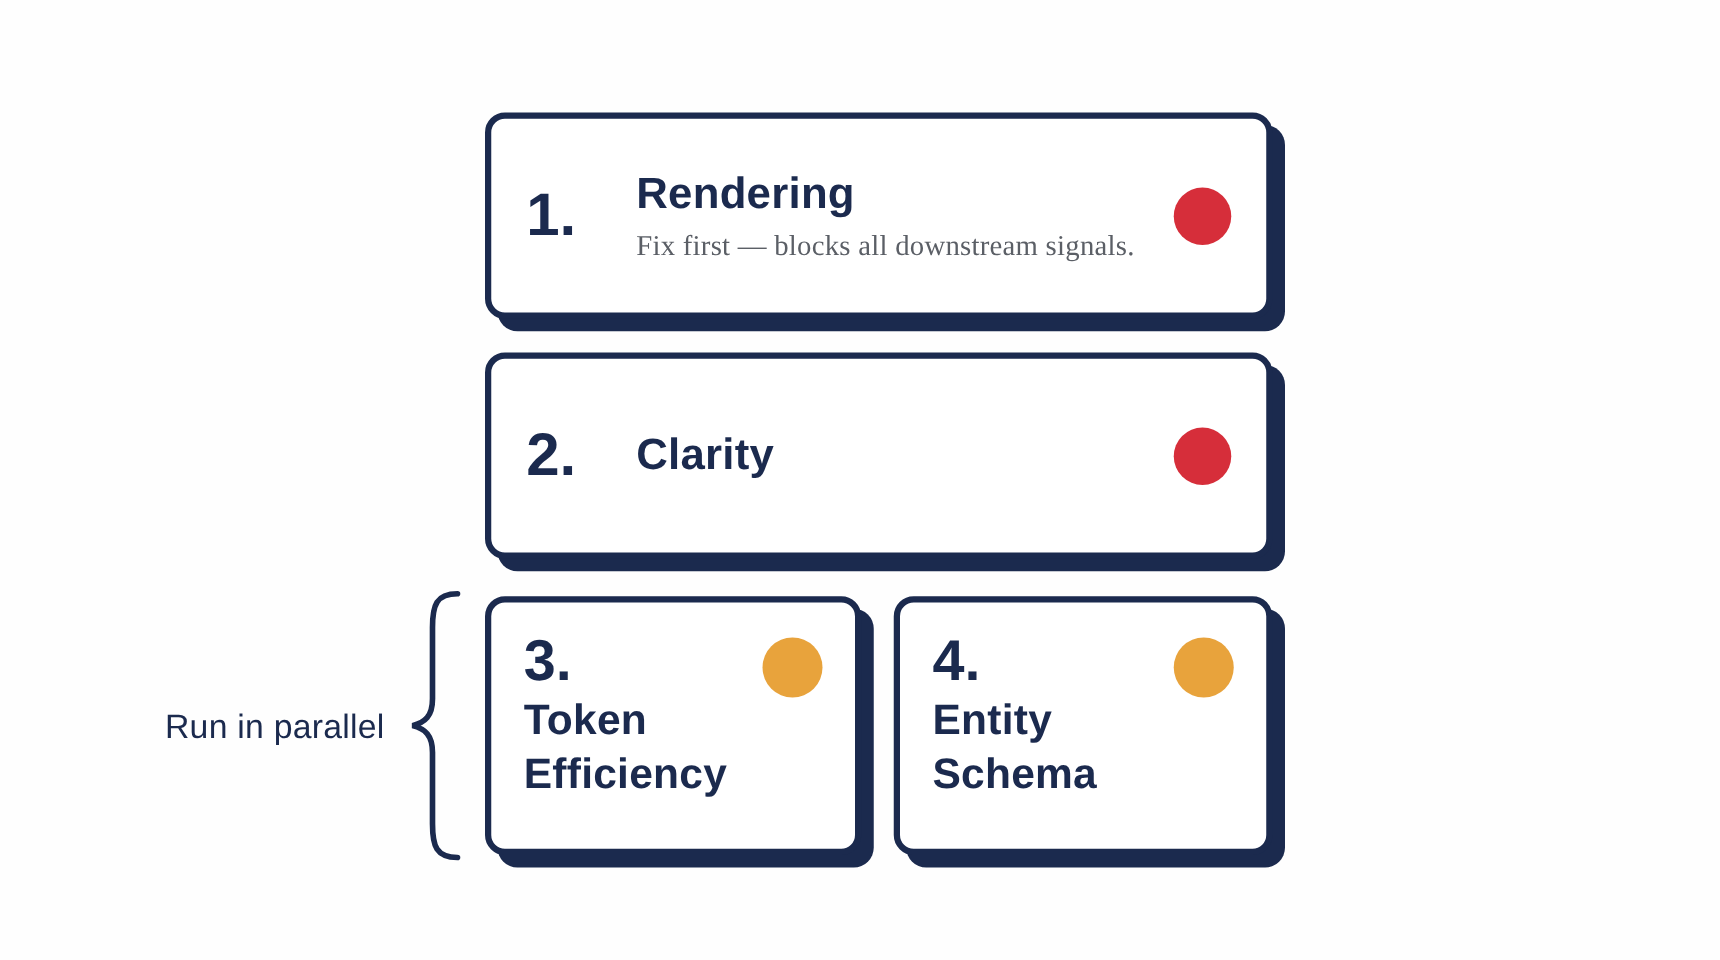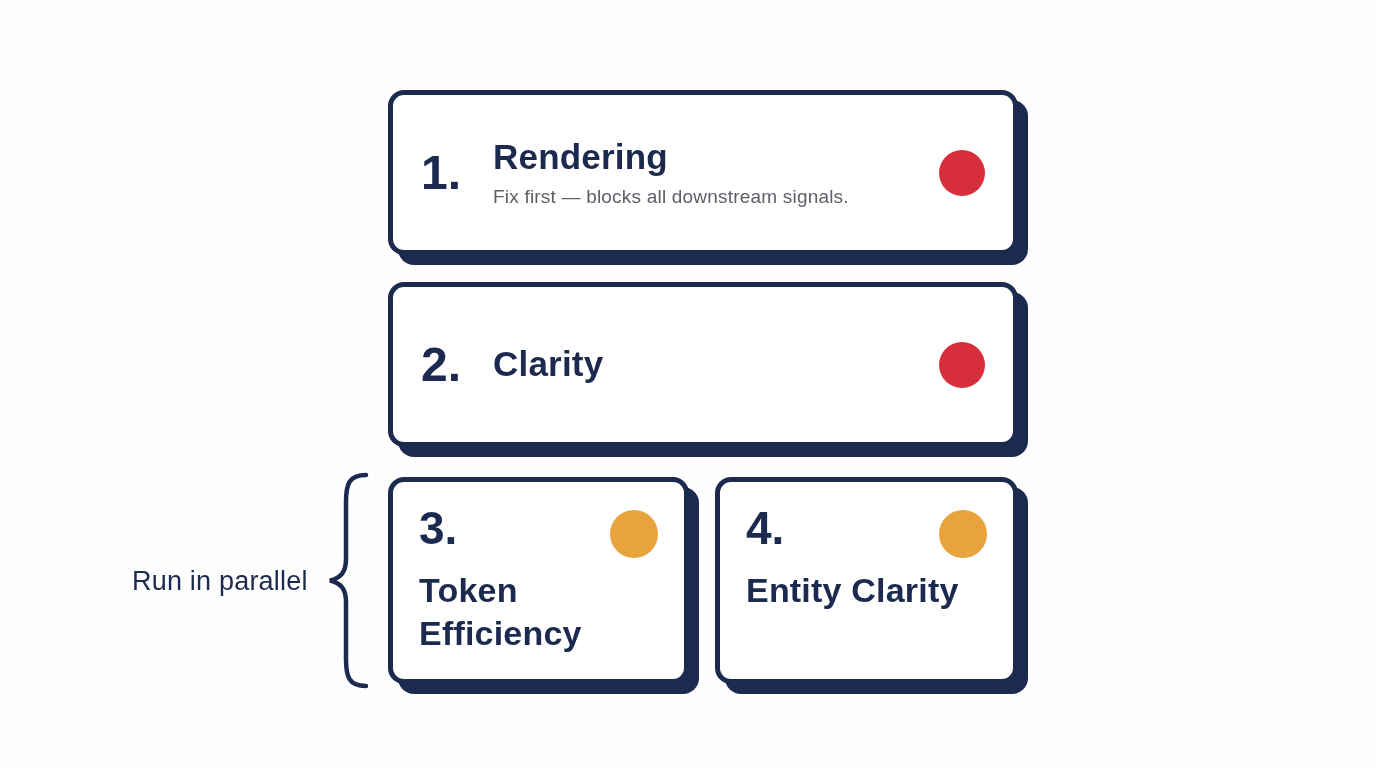--- a/index.html
+++ b/index.html
@@ -35,48 +35,49 @@
     align-items: center;
     padding-left: 28px;
     padding-right: 90px;
   }
   .card-wide .num {
     font-size: 48px;
     font-weight: 700;
     line-height: 1;
     min-width: 62px;
   }
-  .card-wide .body { margin-left: 10px; }
+  .card-wide .body { margin-left: 26px; }
   .card-wide .title {
     font-size: 35px;
     font-weight: 700;
     line-height: 1.15;
     letter-spacing: 0.2px;
   }
   .card-wide .subtitle {
-    font-size: 19px;
+    font-size: 23px;
     font-weight: 400;
     color: var(--gray);
     margin-top: 8px;
     letter-spacing: 0.2px;
+    font-family: Liberation Serif, serif;
   }
   
   .card-small {
     padding: 20px 26px;
   }
   .card-small .num {
     font-size: 46px;
     font-weight: 700;
     line-height: 1.15;
   }
   .card-small .title {
     font-size: 34px;
     font-weight: 700;
     line-height: 1.28;
-    margin-top: 14px;
+    margin-top: 0;
     max-width: 215px;
     letter-spacing: 0.2px;
   }
   .dot {
     position: absolute;
     border-radius: 50%;
   }
   .dot[data-color="red"] { background: var(--red); }
   .dot[data-color="orange"] { background: var(--orange); }
   .dot-center {
@@ -133,21 +134,21 @@
   </div>
 
   <div class="card card-small" id="card-3">
     <div class="num">3.</div>
     <div class="title">Token Efficiency</div>
     <span class="dot dot-top" data-color="orange"></span>
   </div>
 
   <div class="card card-small" id="card-4">
     <div class="num">4.</div>
-    <div class="title">Entity Clarity</div>
+    <div class="title">Entity Schema</div>
     <span class="dot dot-top" data-color="orange"></span>
   </div>
 
   <div class="parallel-label">Run in parallel</div>
 
   <div class="brace">
     <svg viewBox="0 0 46 219" fill="none" xmlns="http://www.w3.org/2000/svg">
       <path d="M 43,4 C 26,4 23,13 23,31 L 23,88 C 23,102 17,107 7,109.5 C 17,112 23,117 23,131 L 23,188 C 23,206 26,215 43,215" stroke="var(--navy)" stroke-width="4.5" stroke-linecap="round" fill="none"></path>
     </svg>
   </div>

